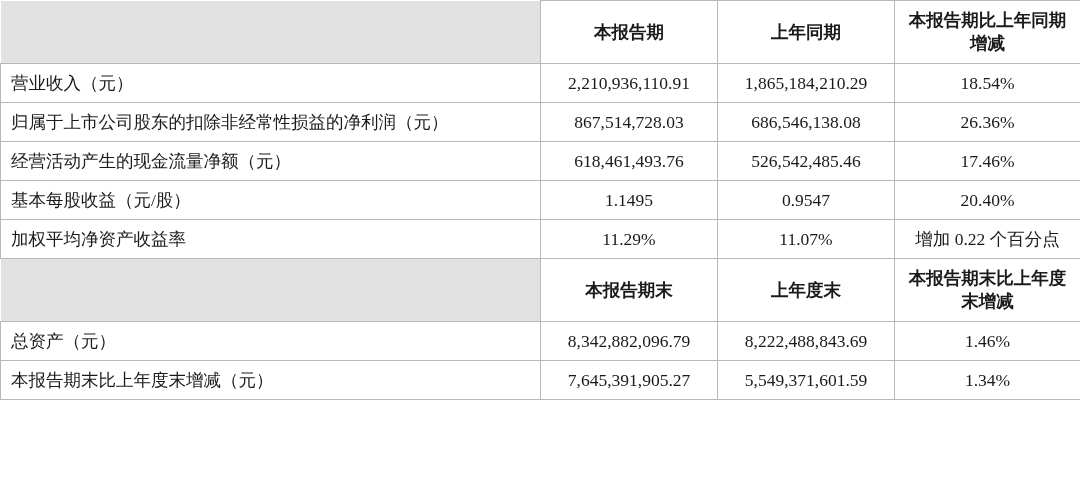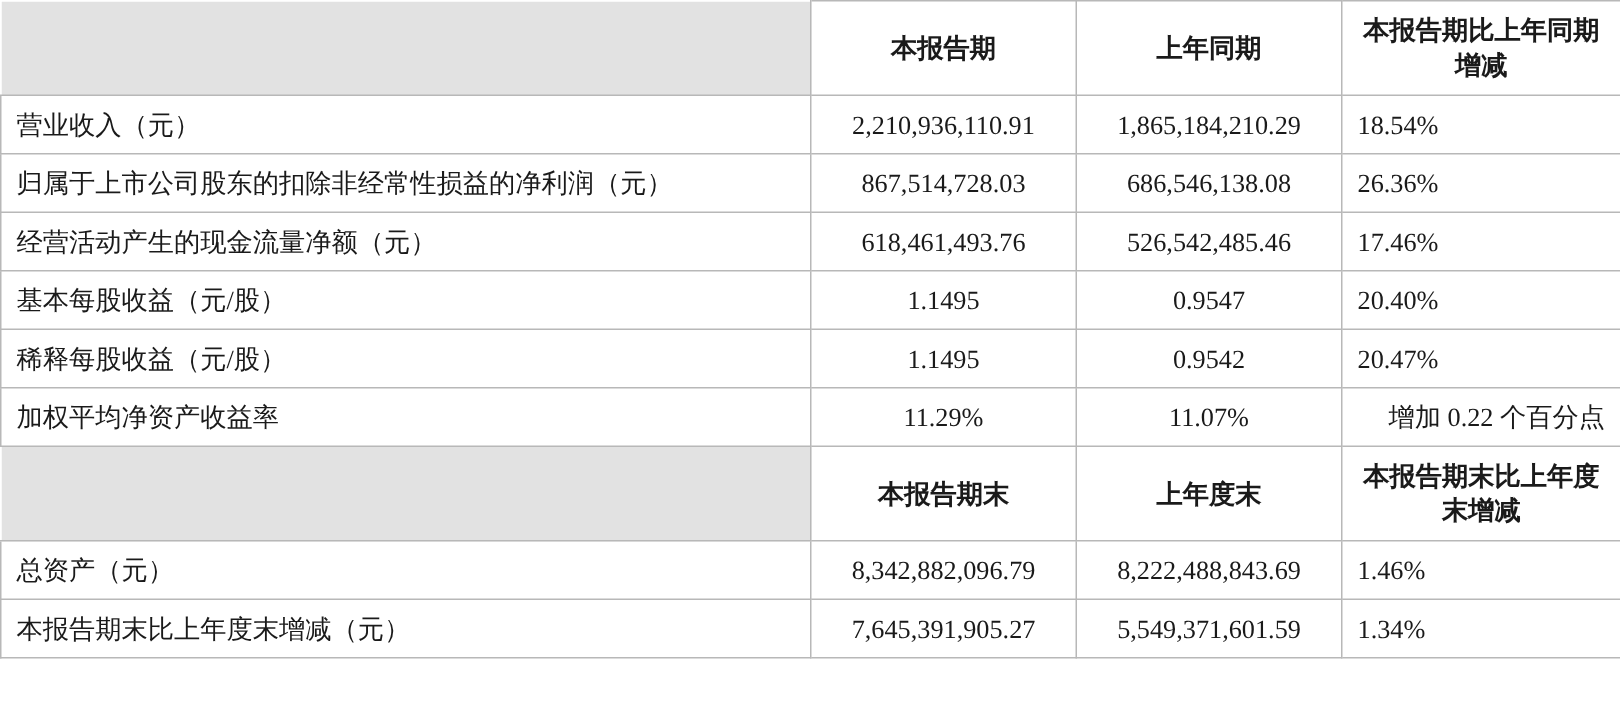--- a/index.html
+++ b/index.html
@@ -56,24 +56,24 @@
   .lbl {
     text-align: left;
     height: 38px;
   }
   .num {
     text-align: center;
     height: 38px;
     font-family: "Liberation Serif", "DejaVu Serif", serif;
   }
   .chg {
-    text-align: left;
+    text-align: center;
   }
   .chg.words {
-    text-align: right;
+    text-align: center;
   }
 </style>
 </head>
 <body>
 
 <div class="sheet">
   <table class="fin">
     <colgroup>
       <col class="c-label">
       <col class="c-val">
@@ -106,26 +106,20 @@
         <td class="num">526,542,485.46</td>
         <td class="chg">17.46%</td>
       </tr>
       <tr>
         <td class="lbl">基本每股收益（元/股）</td>
         <td class="num">1.1495</td>
         <td class="num">0.9547</td>
         <td class="chg">20.40%</td>
       </tr>
       <tr>
-        <td class="lbl">稀释每股收益（元/股）</td>
-        <td class="num">1.1495</td>
-        <td class="num">0.9542</td>
-        <td class="chg">20.47%</td>
-      </tr>
-      <tr>
         <td class="lbl">加权平均净资产收益率</td>
         <td class="num">11.29%</td>
         <td class="num">11.07%</td>
         <td class="chg words">增加 0.22 个百分点</td>
       </tr>
 
       <tr class="hdr-row second">
         <td class="blank"></td>
         <td>本报告期末</td>
         <td>上年度末</td>

